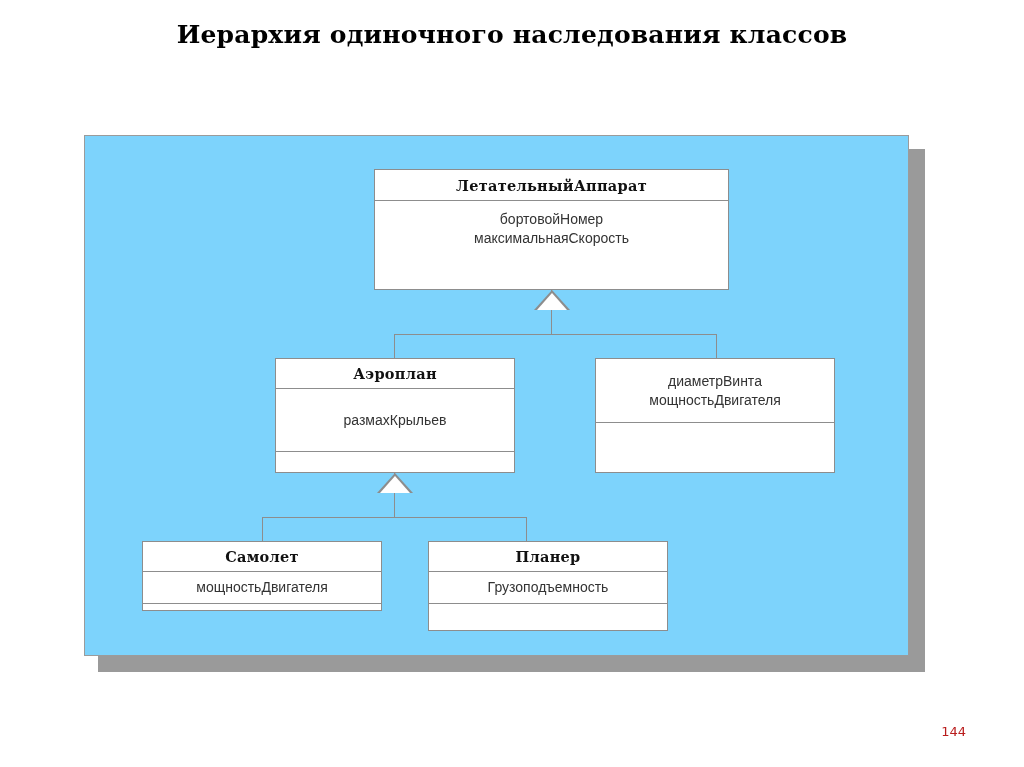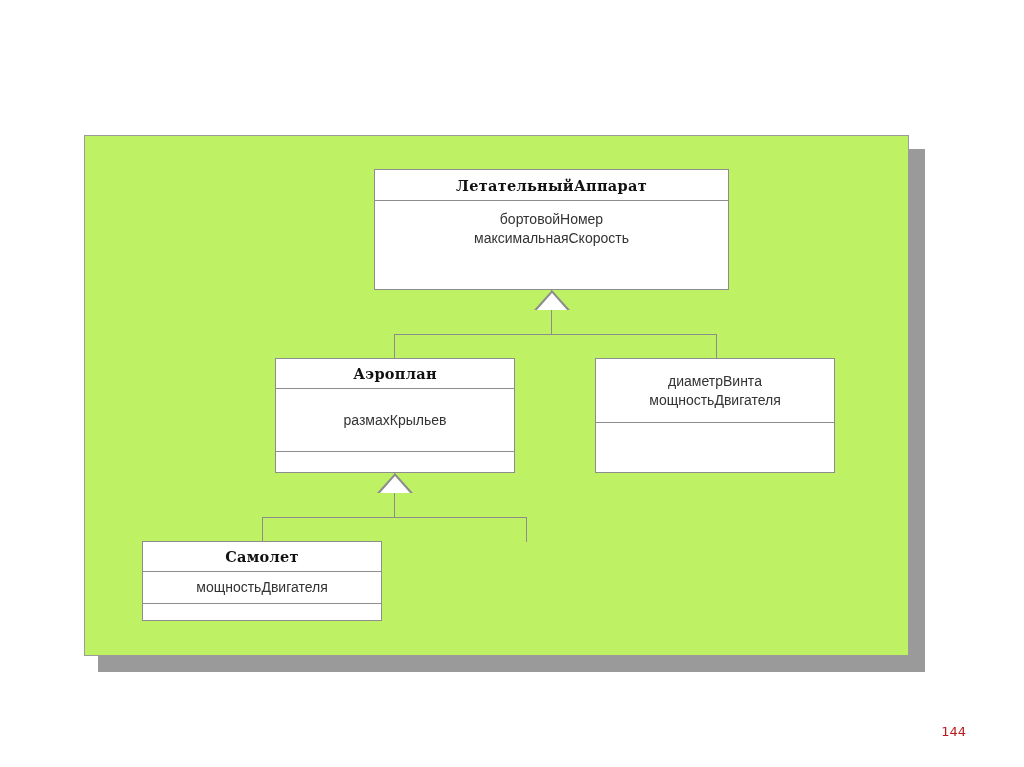--- a/index.html
+++ b/index.html
@@ -46,21 +46,21 @@
     width: 827px;
     height: 523px;
     background: #9a9a9a;
   }
   .panel {
     position: absolute;
     left: 84px;
     top: 135px;
     width: 825px;
     height: 521px;
-    background: #bef264;
+    background: #7dd3fc;
     border: 1px solid #9b9b9b;
     box-sizing: border-box;
   }
 
   
   .uml-class {
     position: absolute;
     background: #ffffff;
     border: 1px solid #8d8d8d;
     box-sizing: border-box;
@@ -129,20 +129,21 @@
     font-family: "DejaVu Sans", sans-serif;
     font-size: 13px;
     color: #b91c1c;
   }
 </style>
 </head>
 <body>
 
 <div id="slide">
 
+  <div class="slide-title">Иерархия одиночного наследования классов</div>
 
   <div class="panel-shadow"></div>
 
   <div class="panel">
 
     <div class="edge-v" style="left:466px; top:154px; height:44px;"></div>
 
     <div class="gen-triangle" style="left:449px; top:154px;"></div>
 
     <div class="edge-h" style="left:309px; top:198px; width:322px;"></div>
@@ -168,24 +169,29 @@
       <div class="row uml-attrs" style="height:63px;">размахКрыльев</div>
       <div class="row uml-ops" style="height:23px;"></div>
     </div>
 
     <div class="uml-class" style="left:510px; top:222px; width:240px; height:115px;">
       <div class="row uml-attrs" style="height:63px;">диаметрВинта
 мощностьДвигателя</div>
       <div class="row uml-ops" style="height:23px;"></div>
     </div>
 
-    <div class="uml-class" style="left:57px; top:405px; width:240px; height:80px;">
+    <div class="uml-class" style="left:57px; top:405px; width:240px; height:70px;">
       <div class="row uml-name" style="height:29px;">Самолет</div>
       <div class="row uml-attrs" style="height:32px;">мощностьДвигателя</div>
       <div class="row uml-ops" style="height:29px;"></div>
     </div>
 
+    <div class="uml-class" style="left:343px; top:405px; width:240px; height:90px;">
+      <div class="row uml-name" style="height:29px;">Планер</div>
+      <div class="row uml-attrs" style="height:32px;">Грузоподъемность</div>
+      <div class="row uml-ops" style="height:29px;"></div>
+    </div>
 
   </div>
 
   <div class="page-number">144</div>
 
 </div>
 
 </body></html>

